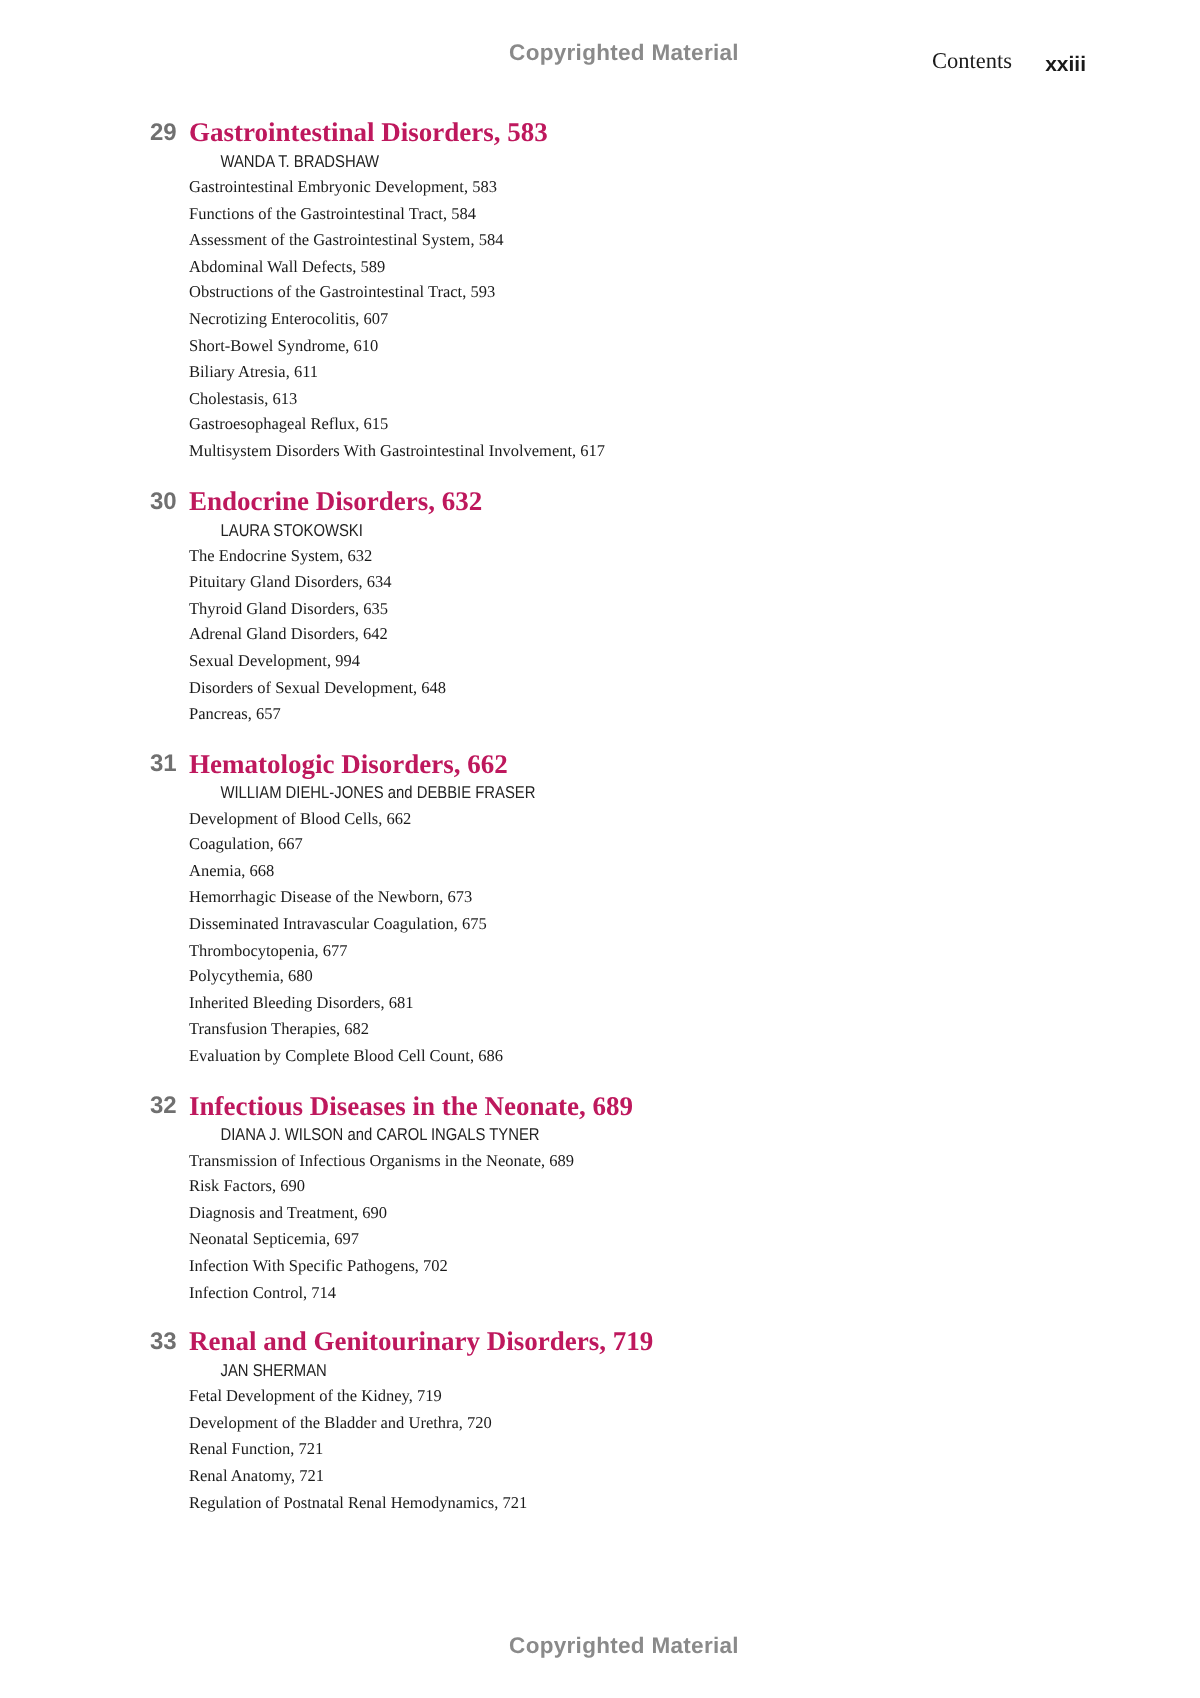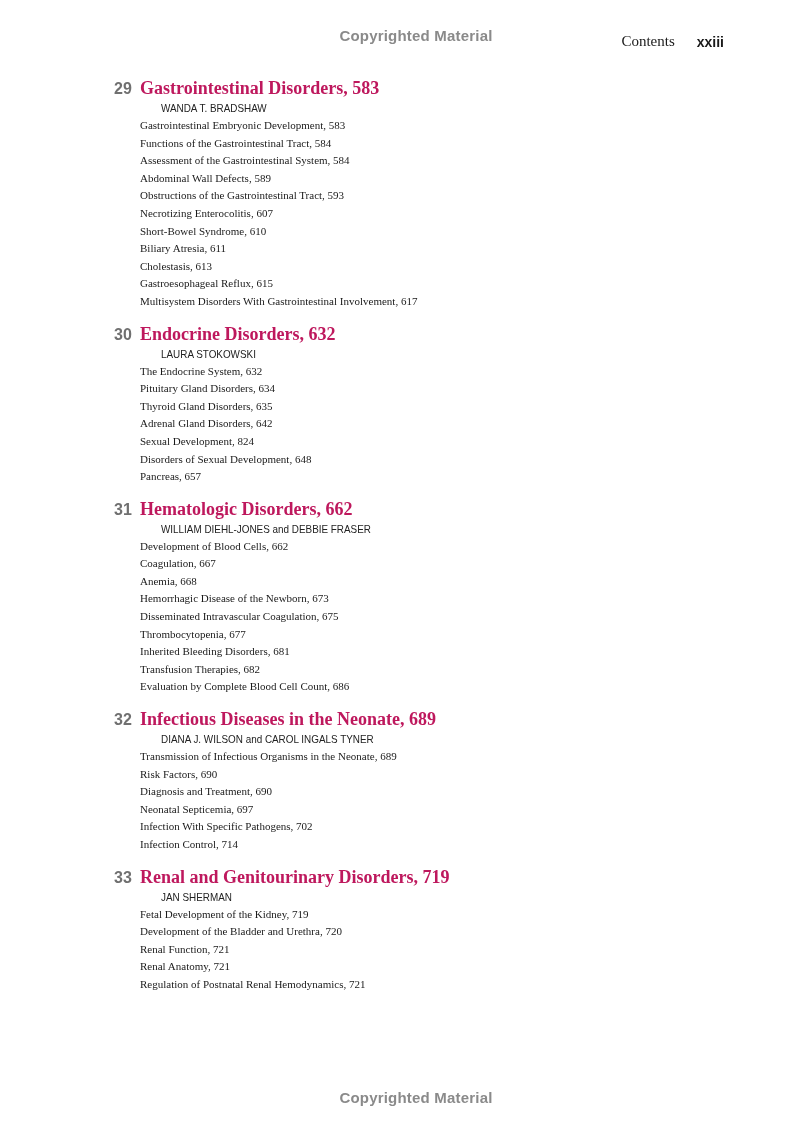--- a/index.html
+++ b/index.html
@@ -10,21 +10,21 @@
     font-size: 15px; color: #8a8a8a; letter-spacing: 0.2px;
   }
   .wm-top { top: 27px; }
   .wm-bottom { top: 1089px; }
   .running-head {
     position: absolute; top: 33px; right: 76px;
     display: flex; align-items: flex-end; gap: 22px;
   }
   .rh-title { font-family: "Liberation Serif", serif; font-size: 15px; color: #1a1a1a; }
   .rh-page { font-family: "Liberation Sans", sans-serif; font-weight: bold; font-size: 14px; color: #1a1a1a; }
-  .toc { position: absolute; left: 0; top: 78px; width: 691px; padding-left: 14px; }
+  .toc { position: absolute; left: 0; top: 78px; width: 691px; }
   .chapter { position: relative; margin-bottom: 13px; }
   .chapter-head { position: relative; height: 22px; }
   .ch-num {
     position: absolute; left: 100px; top: 2px;
     font-family: "Liberation Sans", sans-serif; font-weight: bold;
     font-size: 16px; color: #707070;
   }
   .ch-title {
     position: absolute; left: 126px; top: 0;
     font-family: "Liberation Serif", serif; font-weight: bold;
@@ -77,38 +77,39 @@
       <div class="chapter-head">
         <span class="ch-num">30</span>
         <span class="ch-title">Endocrine Disorders, 632</span>
       </div>
       <div class="author">LAURA STOKOWSKI</div>
       <ul class="sections">
         <li class="section">The Endocrine System, 632</li>
         <li class="section">Pituitary Gland Disorders, 634</li>
         <li class="section">Thyroid Gland Disorders, 635</li>
         <li class="section">Adrenal Gland Disorders, 642</li>
-        <li class="section">Sexual Development, 824</li>
+        <li class="section">Sexual Development, 994</li>
         <li class="section">Disorders of Sexual Development, 648</li>
         <li class="section">Pancreas, 657</li>
       </ul>
     </div>
     <div class="chapter">
       <div class="chapter-head">
         <span class="ch-num">31</span>
         <span class="ch-title">Hematologic Disorders, 662</span>
       </div>
       <div class="author">WILLIAM DIEHL-JONES  and DEBBIE FRASER</div>
       <ul class="sections">
         <li class="section">Development of Blood Cells, 662</li>
         <li class="section">Coagulation, 667</li>
         <li class="section">Anemia, 668</li>
         <li class="section">Hemorrhagic Disease of the Newborn, 673</li>
         <li class="section">Disseminated Intravascular Coagulation, 675</li>
         <li class="section">Thrombocytopenia, 677</li>
+        <li class="section">Polycythemia, 680</li>
         <li class="section">Inherited Bleeding Disorders, 681</li>
         <li class="section">Transfusion Therapies, 682</li>
         <li class="section">Evaluation by Complete Blood Cell Count, 686</li>
       </ul>
     </div>
     <div class="chapter">
       <div class="chapter-head">
         <span class="ch-num">32</span>
         <span class="ch-title">Infectious Diseases in the Neonate, 689</span>
       </div>

